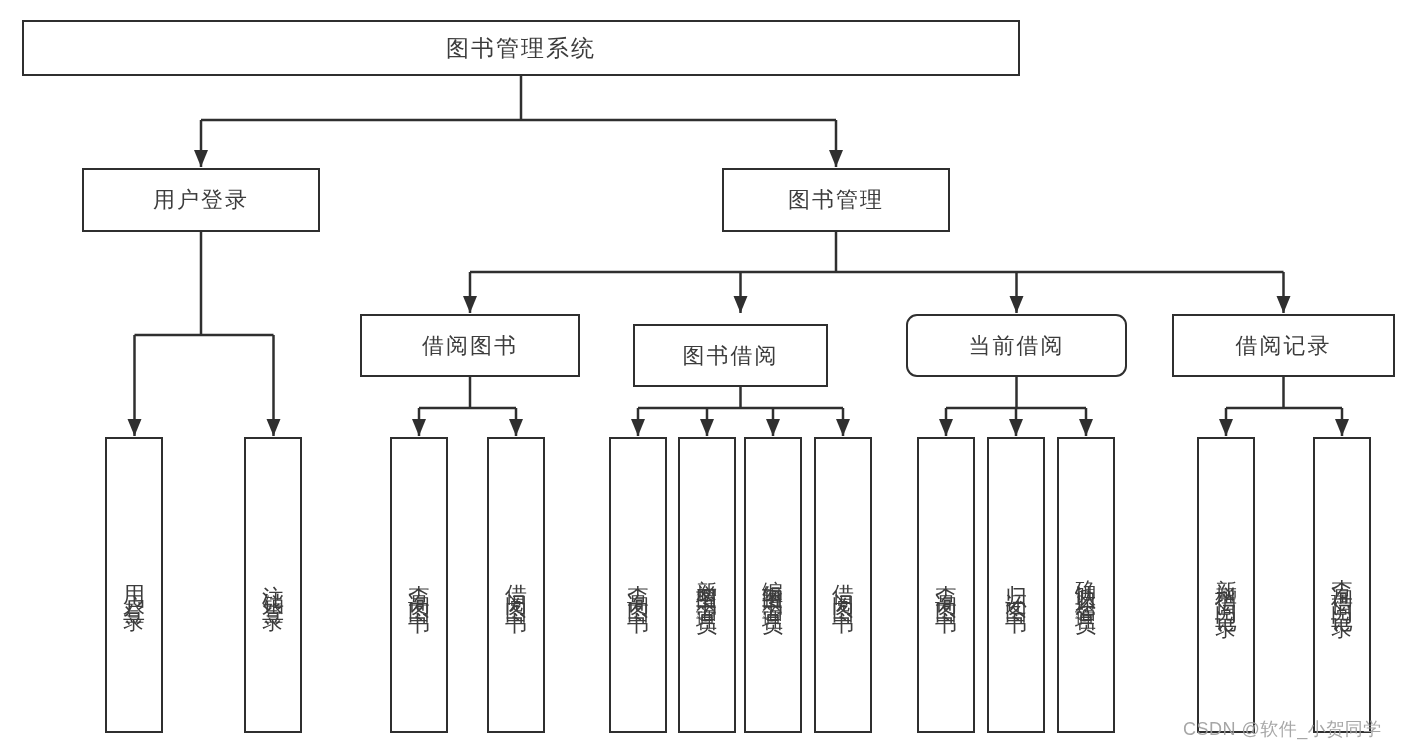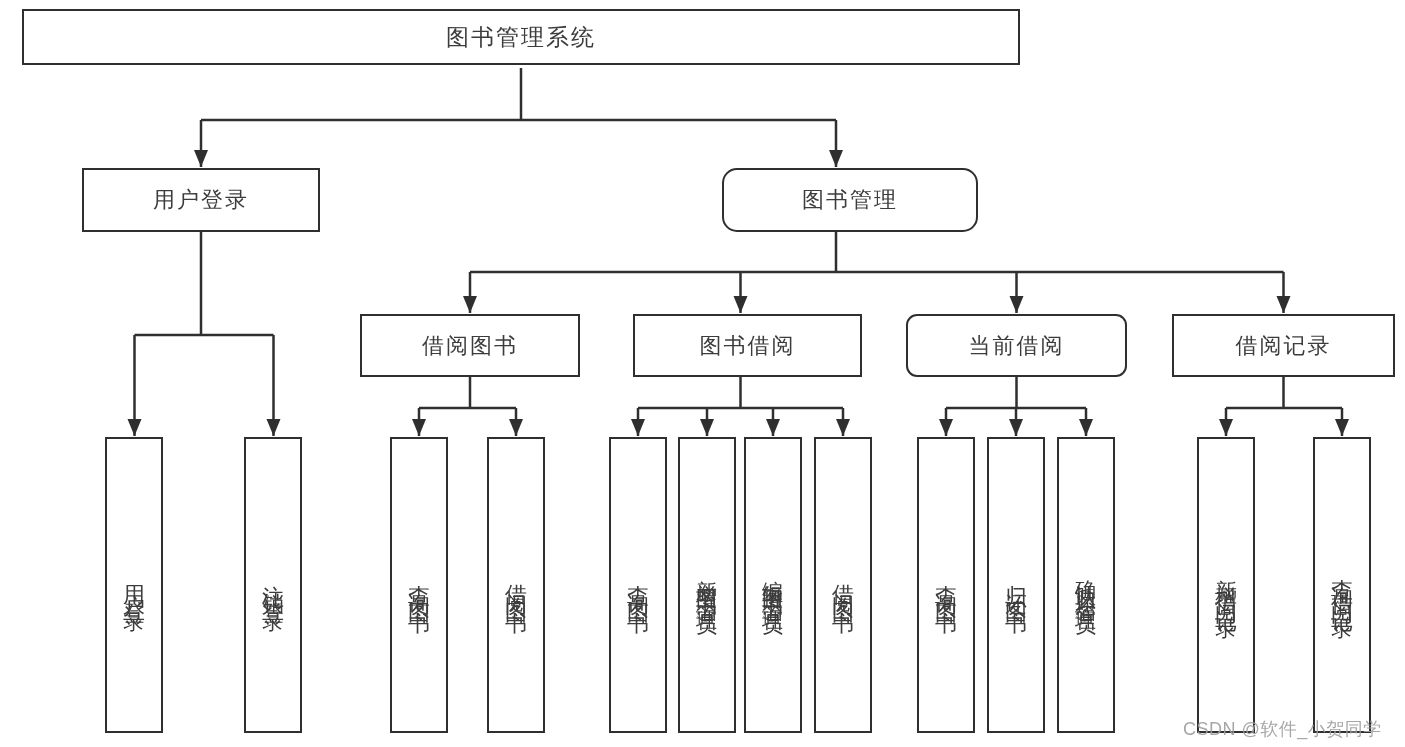--- a/index.html
+++ b/index.html
@@ -29,25 +29,25 @@
     writing-mode:vertical-rl;
     text-orientation:mixed;
     font-size:22px;
     letter-spacing:9px;
     line-height:1;
     white-space:nowrap;
   }
   .dense .vlabel{font-size:21px;letter-spacing:5px;}
   .semi .vlabel{letter-spacing:8px;}
   
-  #root{left:22px;top:9px;width:998px;height:56px;}
+  #root{left:22px;top:20px;width:998px;height:56px;}
   #user-login{left:82px;top:168px;width:238px;height:64px;}
-  #book-mgmt{left:722px;top:168px;width:256px;height:64px;border-radius:15px;}
+  #book-mgmt{left:722px;top:168px;width:228px;height:64px;}
   #new-book-rec{left:360px;top:314px;width:220px;height:63px;}
-  #book-borrow{left:633px;top:314px;width:229px;height:63px;}
+  #book-borrow{left:633px;top:324px;width:195px;height:63px;}
   #current-borrow{left:906px;top:314px;width:221px;height:63px;border-radius:11px;}
   #borrow-records{left:1172px;top:314px;width:223px;height:63px;}
   #leaf-user-login{left:105px;}
   #leaf-logout{left:244px;}
   #leaf-query-book-1{left:390px;}
   #leaf-borrow-book-1{left:487px;}
   #leaf-query-book-2{left:609px;}
   #leaf-add-book{left:678px;}
   #leaf-edit-book{left:744px;}
   #leaf-borrow-book-2{left:814px;}

